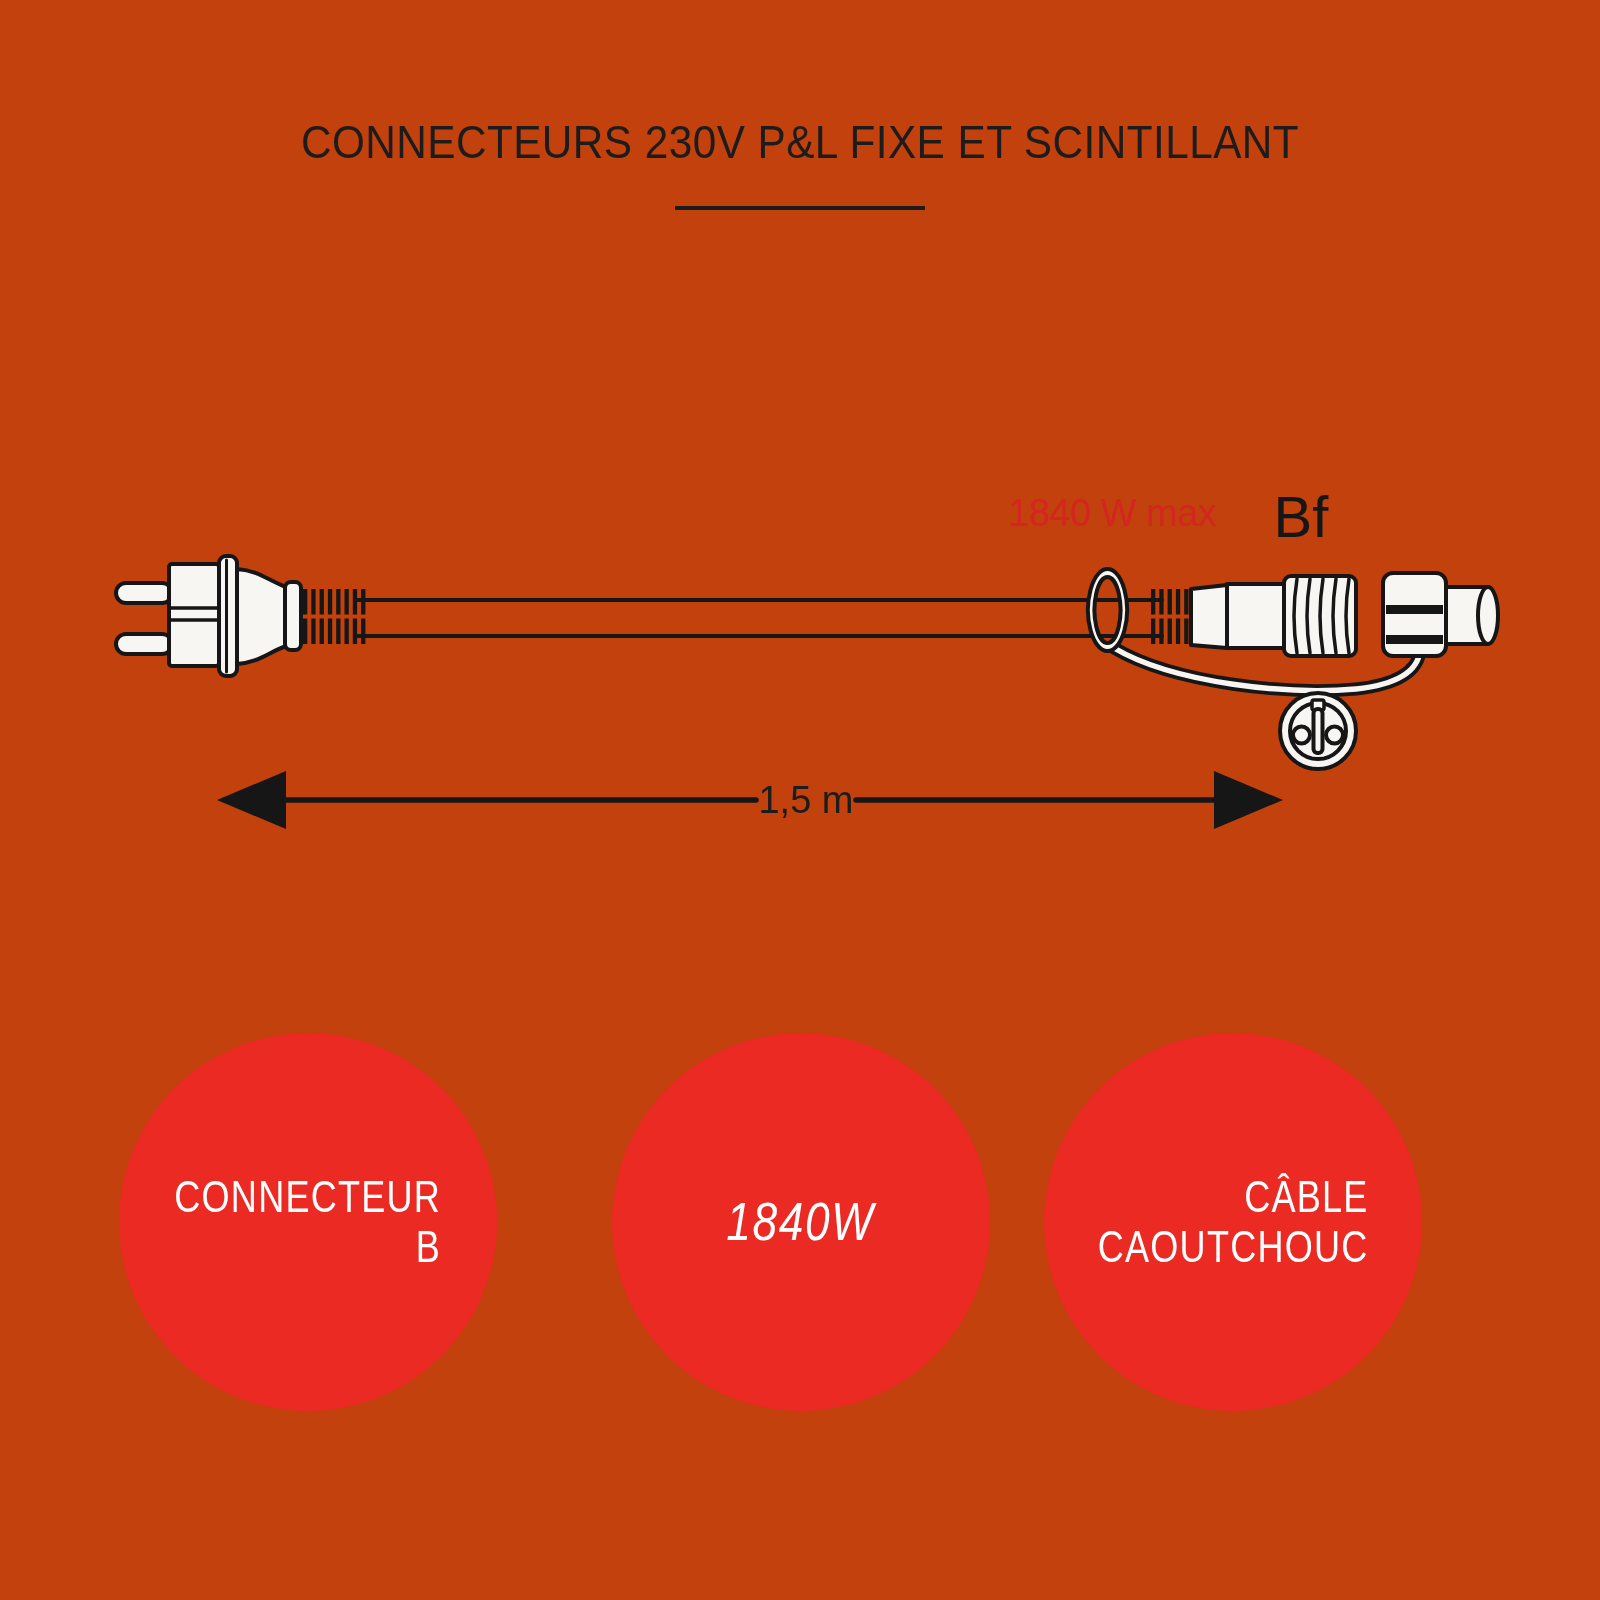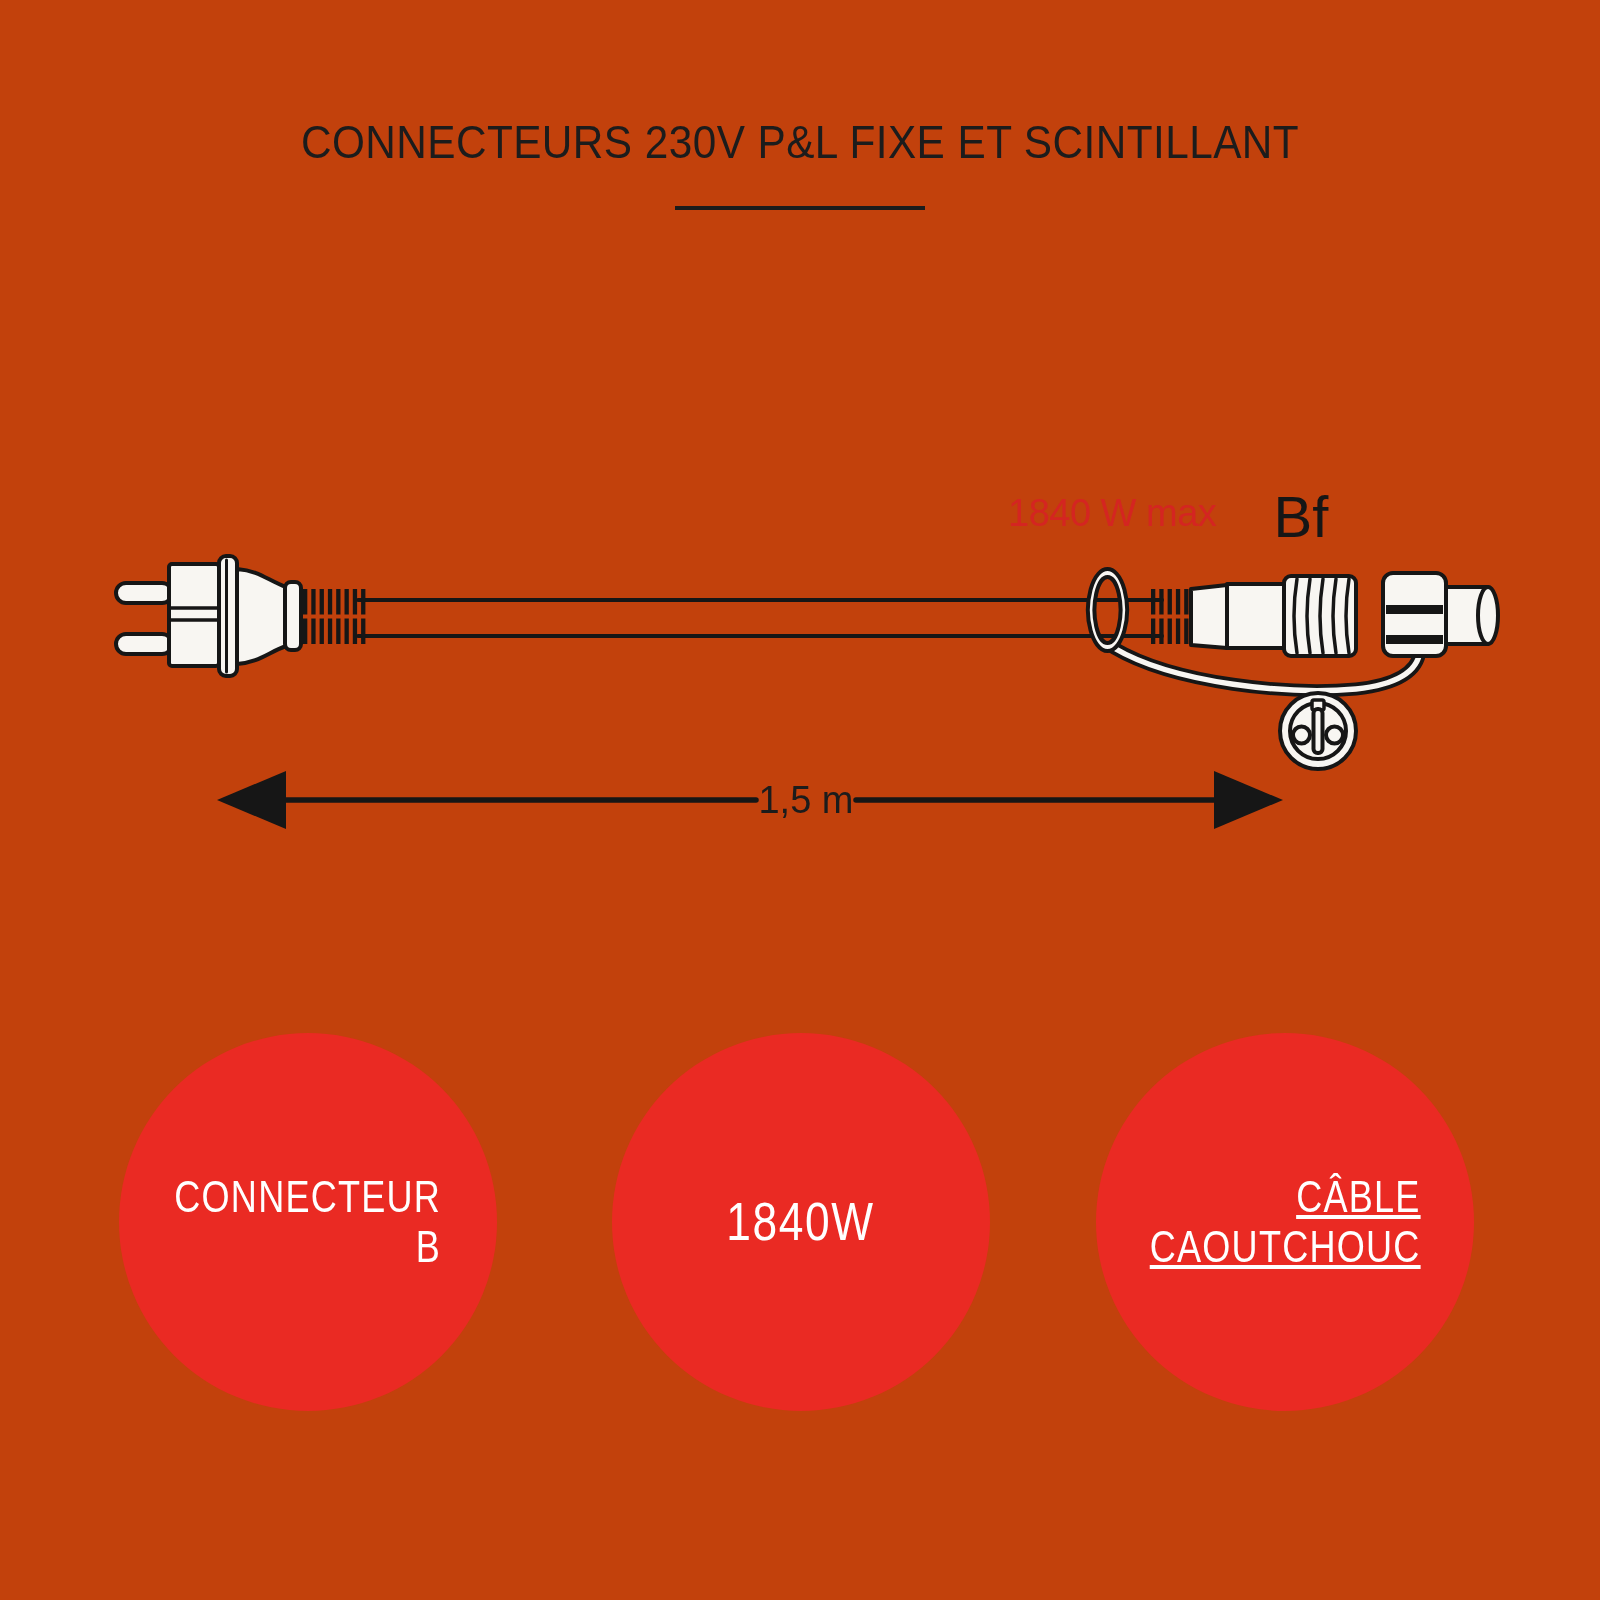--- a/index.html
+++ b/index.html
@@ -139,27 +139,27 @@
     <text class="svg-label" x="1301" y="537" font-size="58" fill="#161616" text-anchor="middle">Bf</text>
   </svg>
 
   <div class="badge badge-1" style="left:119px;top:1033px;">
     <div class="badge-text">
       <span>CONNECTEUR</span>
       <span>B</span>
     </div>
   </div>
 
-  <div class="badge badge-2" style="left:612px;top:1033px;">
+  <div class="badge badge-2" style="left:612px;top:1033px;font-style:italic;">
     <div class="badge-text">
       <span>1840W</span>
       <span></span>
     </div>
   </div>
 
-  <div class="badge badge-3" style="left:1096px;top:1033px;text-decoration:underline;">
+  <div class="badge badge-3" style="left:1044px;top:1033px;">
     <div class="badge-text">
       <span>CÂBLE</span>
       <span>CAOUTCHOUC</span>
     </div>
   </div>
 
 </div>
 
 </body></html>

